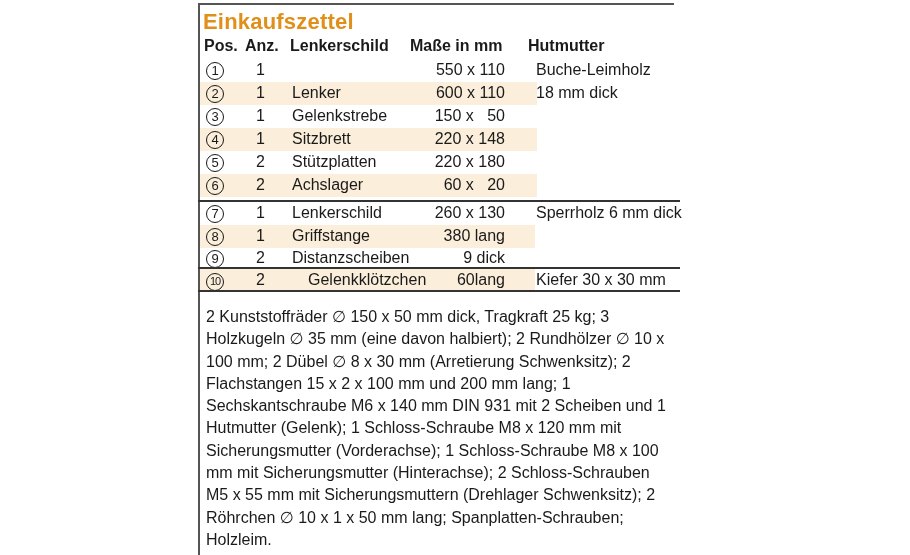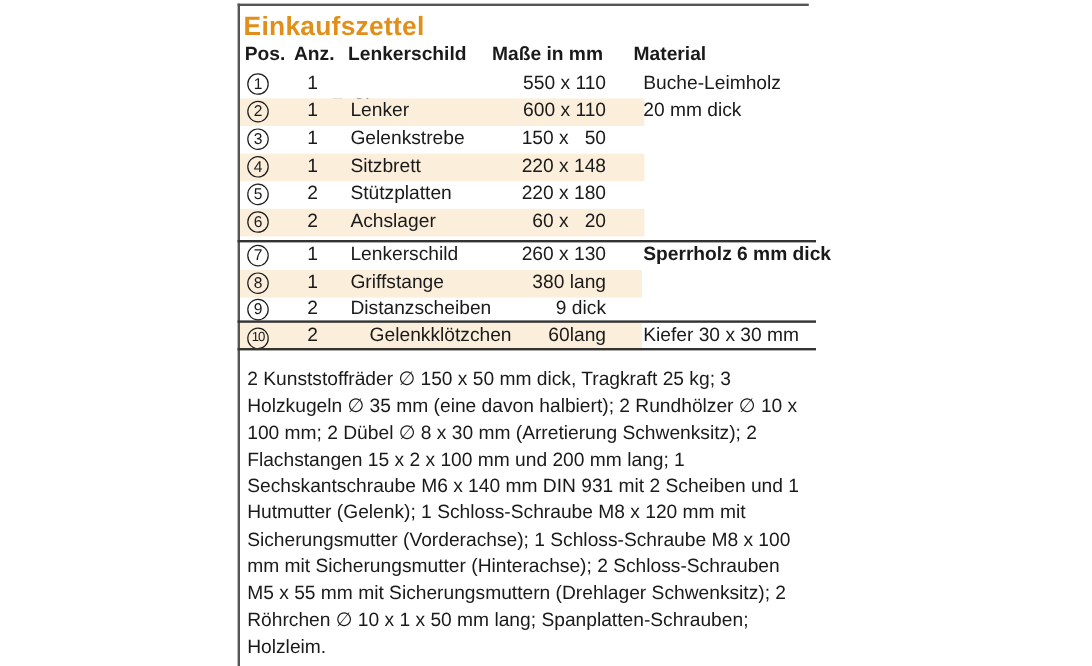--- a/index.html
+++ b/index.html
@@ -117,38 +117,38 @@
   <div class="border-left"></div>
   <div class="border-top"></div>
 
   <div class="title">Einkaufszettel</div>
 
   <div class="header-row">
     <span style="left:6px">Pos.</span>
     <span style="left:47px">Anz.</span>
     <span style="left:92px">Lenkerschild</span>
     <span style="left:212px">Maße in mm</span>
-    <span style="left:330px">Material</span>
+    <span style="left:330px">Hutmutter</span>
   </div>
 
   <div id="rows">
       <div class="row" style="top: 56px;">
         <span class="cell" style="left: 6px;"><span class="circ">1</span></span>
         <span class="cell" style="left: 56px;">1</span>
         <span class="cell" style="left: 76px; margin-top: 19px;">Fußbrett</span>
         <span class="cell" style="left: auto; right: 175px; white-space: pre;">550 x 110</span>
         <span class="cell" style="left: 336px;">Buche-Leimholz</span>
       </div>
       <div class="row" style="top: 79px;">
         <div class="hl" style="width: 337px;"></div>
         <span class="cell" style="left: 6px;"><span class="circ">2</span></span>
         <span class="cell" style="left: 56px;">1</span>
         <span class="cell" style="left: 92px;">Lenker</span>
         <span class="cell" style="left: auto; right: 175px; white-space: pre; text-align: center;">600 x 110</span>
-        <span class="cell" style="left: 336px;">20 mm dick</span>
+        <span class="cell" style="left: 336px;">18 mm dick</span>
       </div>
       <div class="row" style="top: 102px;">
         <span class="cell" style="left: 6px;"><span class="circ">3</span></span>
         <span class="cell" style="left: 56px;">1</span>
         <span class="cell" style="left: 92px;">Gelenkstrebe</span>
         <span class="cell" style="left: auto; right: 175px; white-space: pre;">150 x   50</span>
         <span class="cell" style="left: 336px;"></span>
       </div>
       <div class="row" style="top: 125px;">
         <div class="hl" style="width: 337px;"></div>
@@ -171,21 +171,21 @@
         <span class="cell" style="left: 56px;">2</span>
         <span class="cell" style="left: 92px;">Achslager</span>
         <span class="cell" style="left: auto; right: 175px; white-space: pre;">60 x   20</span>
         <span class="cell" style="left: 336px;"></span>
       </div>
       <div class="row" style="top: 199px;">
         <span class="cell" style="left: 6px;"><span class="circ">7</span></span>
         <span class="cell" style="left: 56px;">1</span>
         <span class="cell" style="left: 92px;">Lenkerschild</span>
         <span class="cell" style="left: auto; right: 175px; white-space: pre;">260 x 130</span>
-        <span class="cell" style="left: 336px; font-weight: bold;">Sperrholz 6 mm dick</span>
+        <span class="cell" style="left: 336px;">Sperrholz 6 mm dick</span>
       </div>
       <div class="row" style="top: 222px;">
         <div class="hl" style="width: 335px;"></div>
         <span class="cell" style="left: 6px;"><span class="circ">8</span></span>
         <span class="cell" style="left: 56px;">1</span>
         <span class="cell" style="left: 92px; text-align: right;">Griffstange</span>
         <span class="cell" style="left: auto; right: 175px; white-space: pre; text-align: center;">380 lang</span>
       </div>
       <div class="row" style="top: 244px;">
         <span class="cell" style="left: 6px;"><span class="circ">9</span></span>

